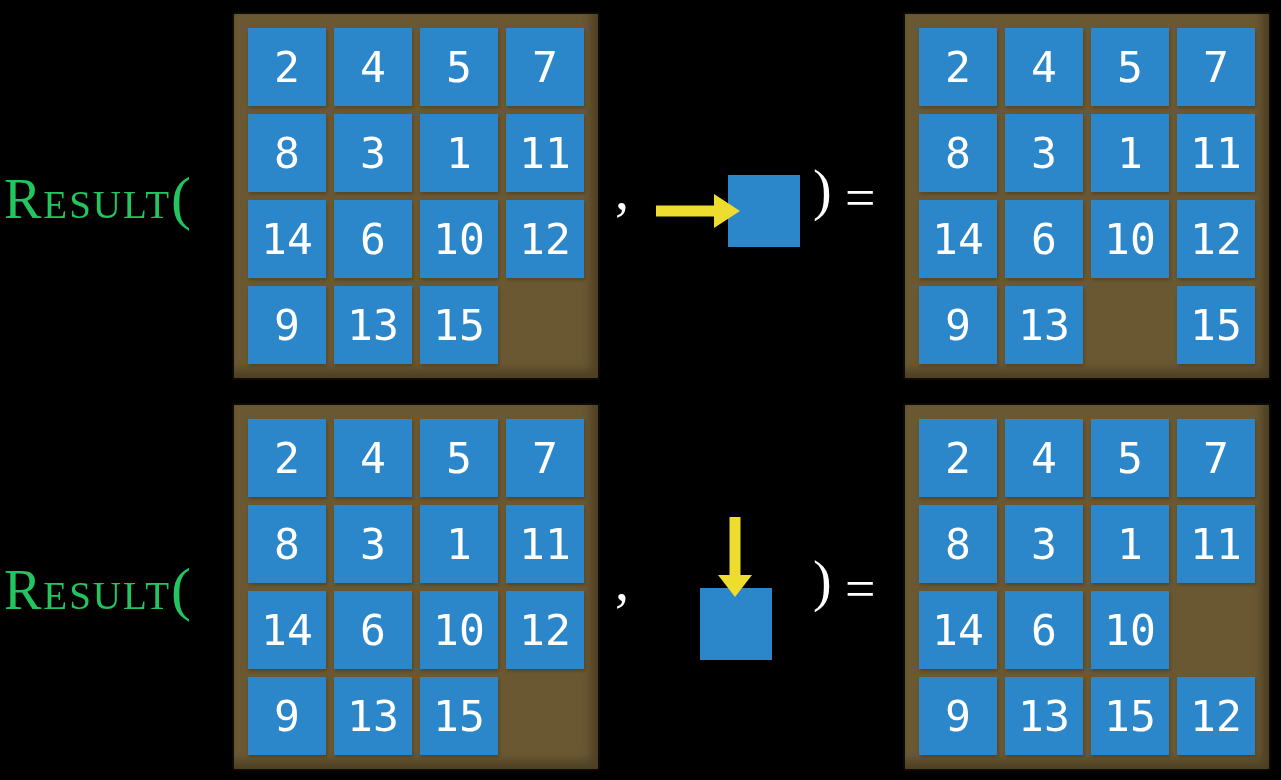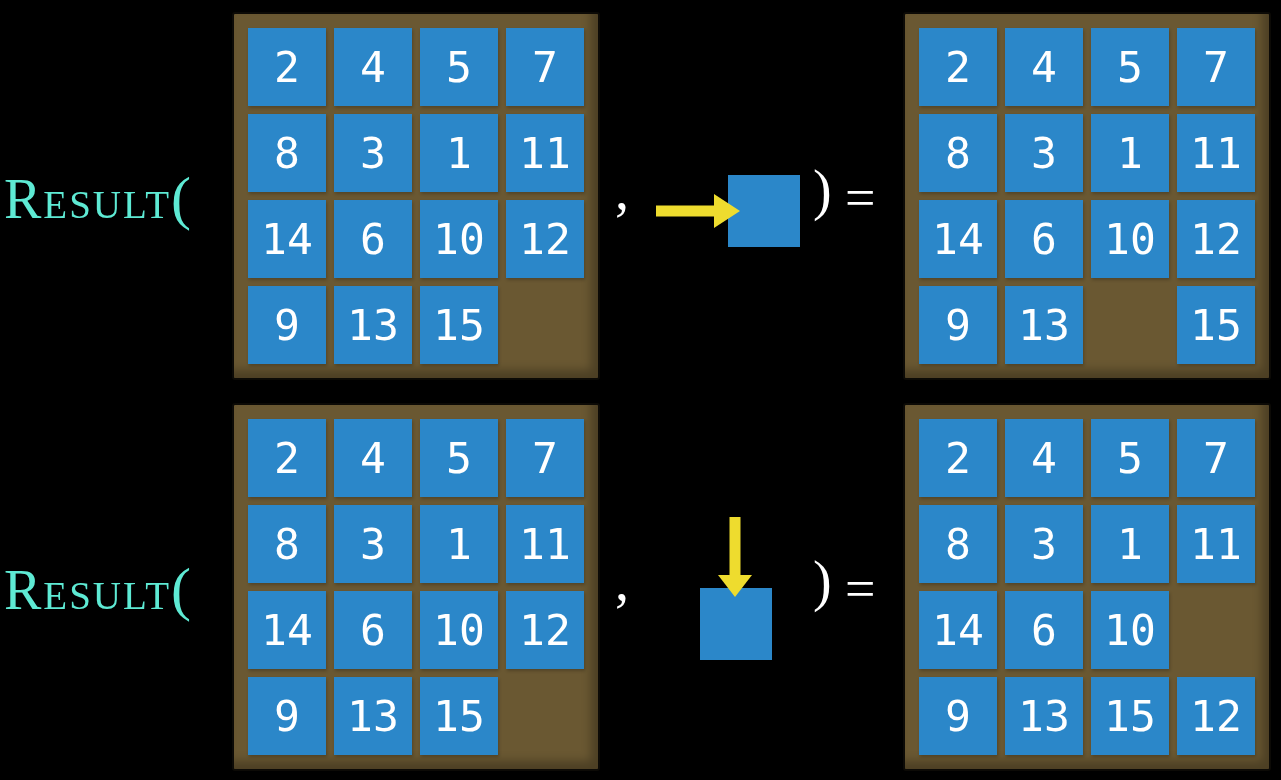--- a/index.html
+++ b/index.html
@@ -13,21 +13,21 @@
     color: #ffffff;
   }
 
   
   .fn-label {
     position: absolute;
     white-space: nowrap;
     font-size: 56px;
     line-height: 80px;
     letter-spacing: 2px;
-    color: #5eead4;
+    color: #22c55e;
   }
   .fn-label .fn-name { font-variant: small-caps; }
   .paren-lg { font-size: 60px; letter-spacing: 0; }
 
   .sym {
     position: absolute;
     color: #fff;
     font-size: 56px;
     line-height: 80px;
     white-space: nowrap;

